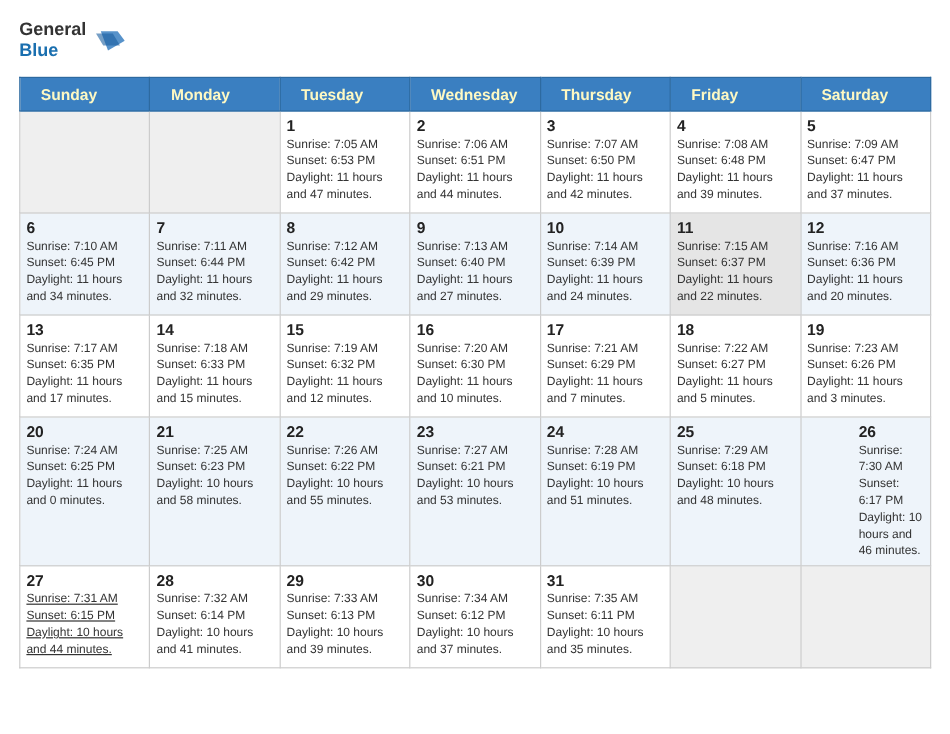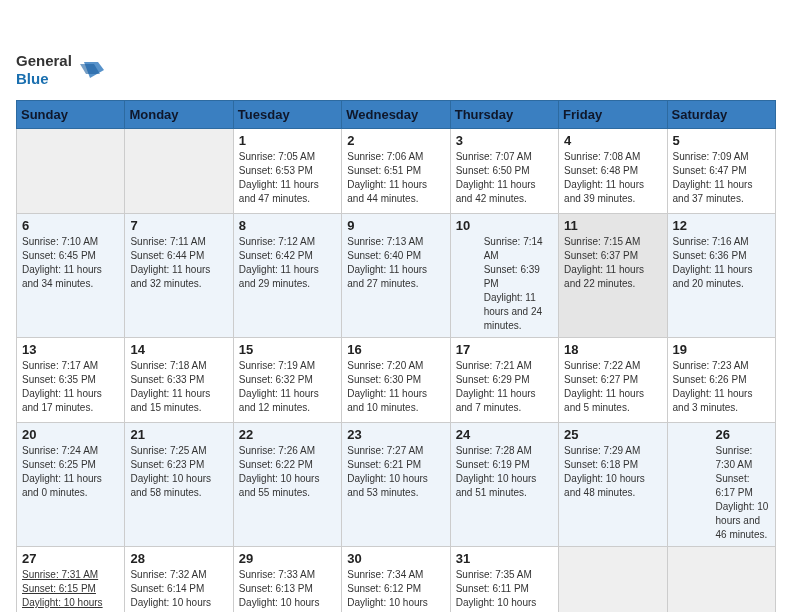--- a/index.html
+++ b/index.html
@@ -13,21 +13,20 @@
     .header {
       display: flex;
       justify-content: space-between;
       align-items: flex-start;
       margin-bottom: 12px;
     }
     .logo {
       display: flex;
       align-items: center;
       gap: 2px;
-      margin-top: 36px;
     }
     .logo-text {
       font-size: 15px;
       color: #333;
       line-height: 1.2;
     }
     .logo-text span {
       display: block;
     }
     .logo-text .general { font-weight: bold; }
@@ -49,22 +48,22 @@
       font-size: 14px;
       color: #555;
     }
     .calendar {
       width: 100%;
       border-collapse: collapse;
       font-size: 11px;
     }
     .calendar th {
       background: #3a7fc1;
-      color: #0f172a;
-      padding: 6px 4px;
+      color: #fef9c3;
+      padding: 6px 17px;
       text-align: left;
       font-size: 13px;
       font-weight: bold;
       border: 1px solid #2d6aa0;
     }
     .calendar td {
       border: 1px solid #ccc;
       vertical-align: top;
       padding: 4px 5px;
       width: calc(100% / 7);
@@ -183,21 +182,21 @@
 Daylight: 11 hours and 29 minutes.</div>
         </td>
         <td style="background: rgb(238, 244, 250);">
           <div class="day-num">9</div>
           <div class="day-info" style="white-space: pre-line;">Sunrise: 7:13 AM
 Sunset: 6:40 PM
 Daylight: 11 hours and 27 minutes.</div>
         </td>
         <td style="background: rgb(238, 244, 250);">
           <div class="day-num">10</div>
-          <div class="day-info" style="white-space: pre-line; margin-left: 28px;">Sunrise: 7:14 AM
+          <div class="day-info" style="white-space: pre-line;">Sunrise: 7:14 AM
 Sunset: 6:39 PM
 Daylight: 11 hours and 24 minutes.</div>
         </td>
         <td style="background: #e5e5e5;">
           <div class="day-num">11</div>
           <div class="day-info" style="white-space: pre-line;">Sunrise: 7:15 AM
 Sunset: 6:37 PM
 Daylight: 11 hours and 22 minutes.</div>
         </td>
         <td style="background: rgb(238, 244, 250);">

